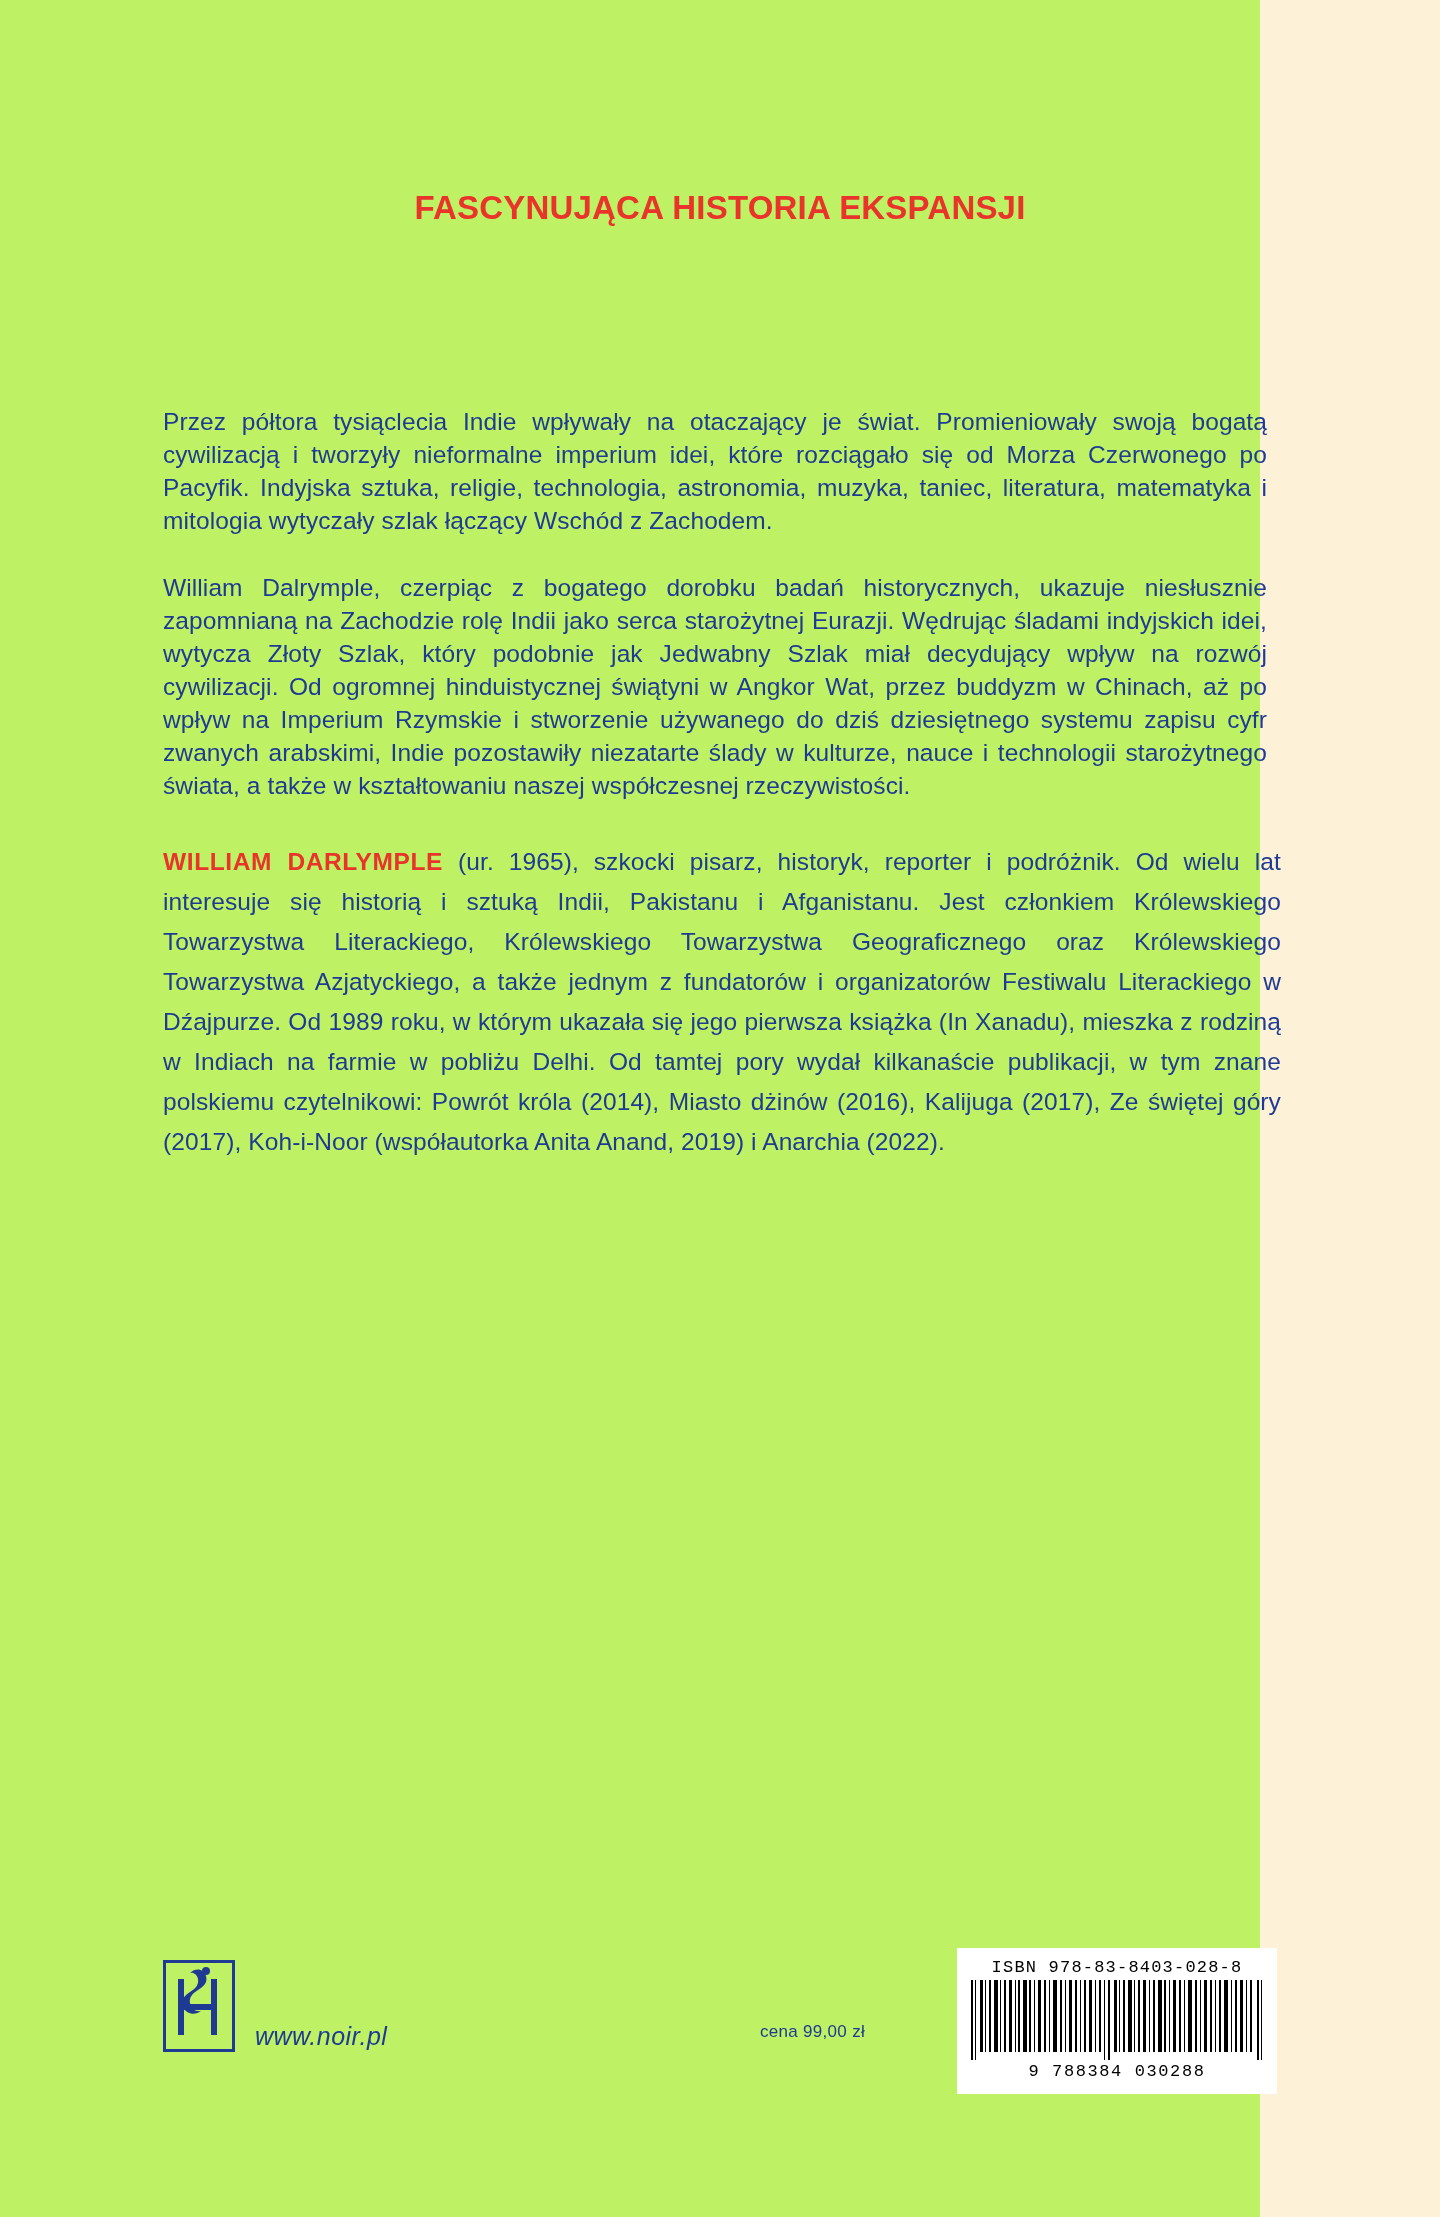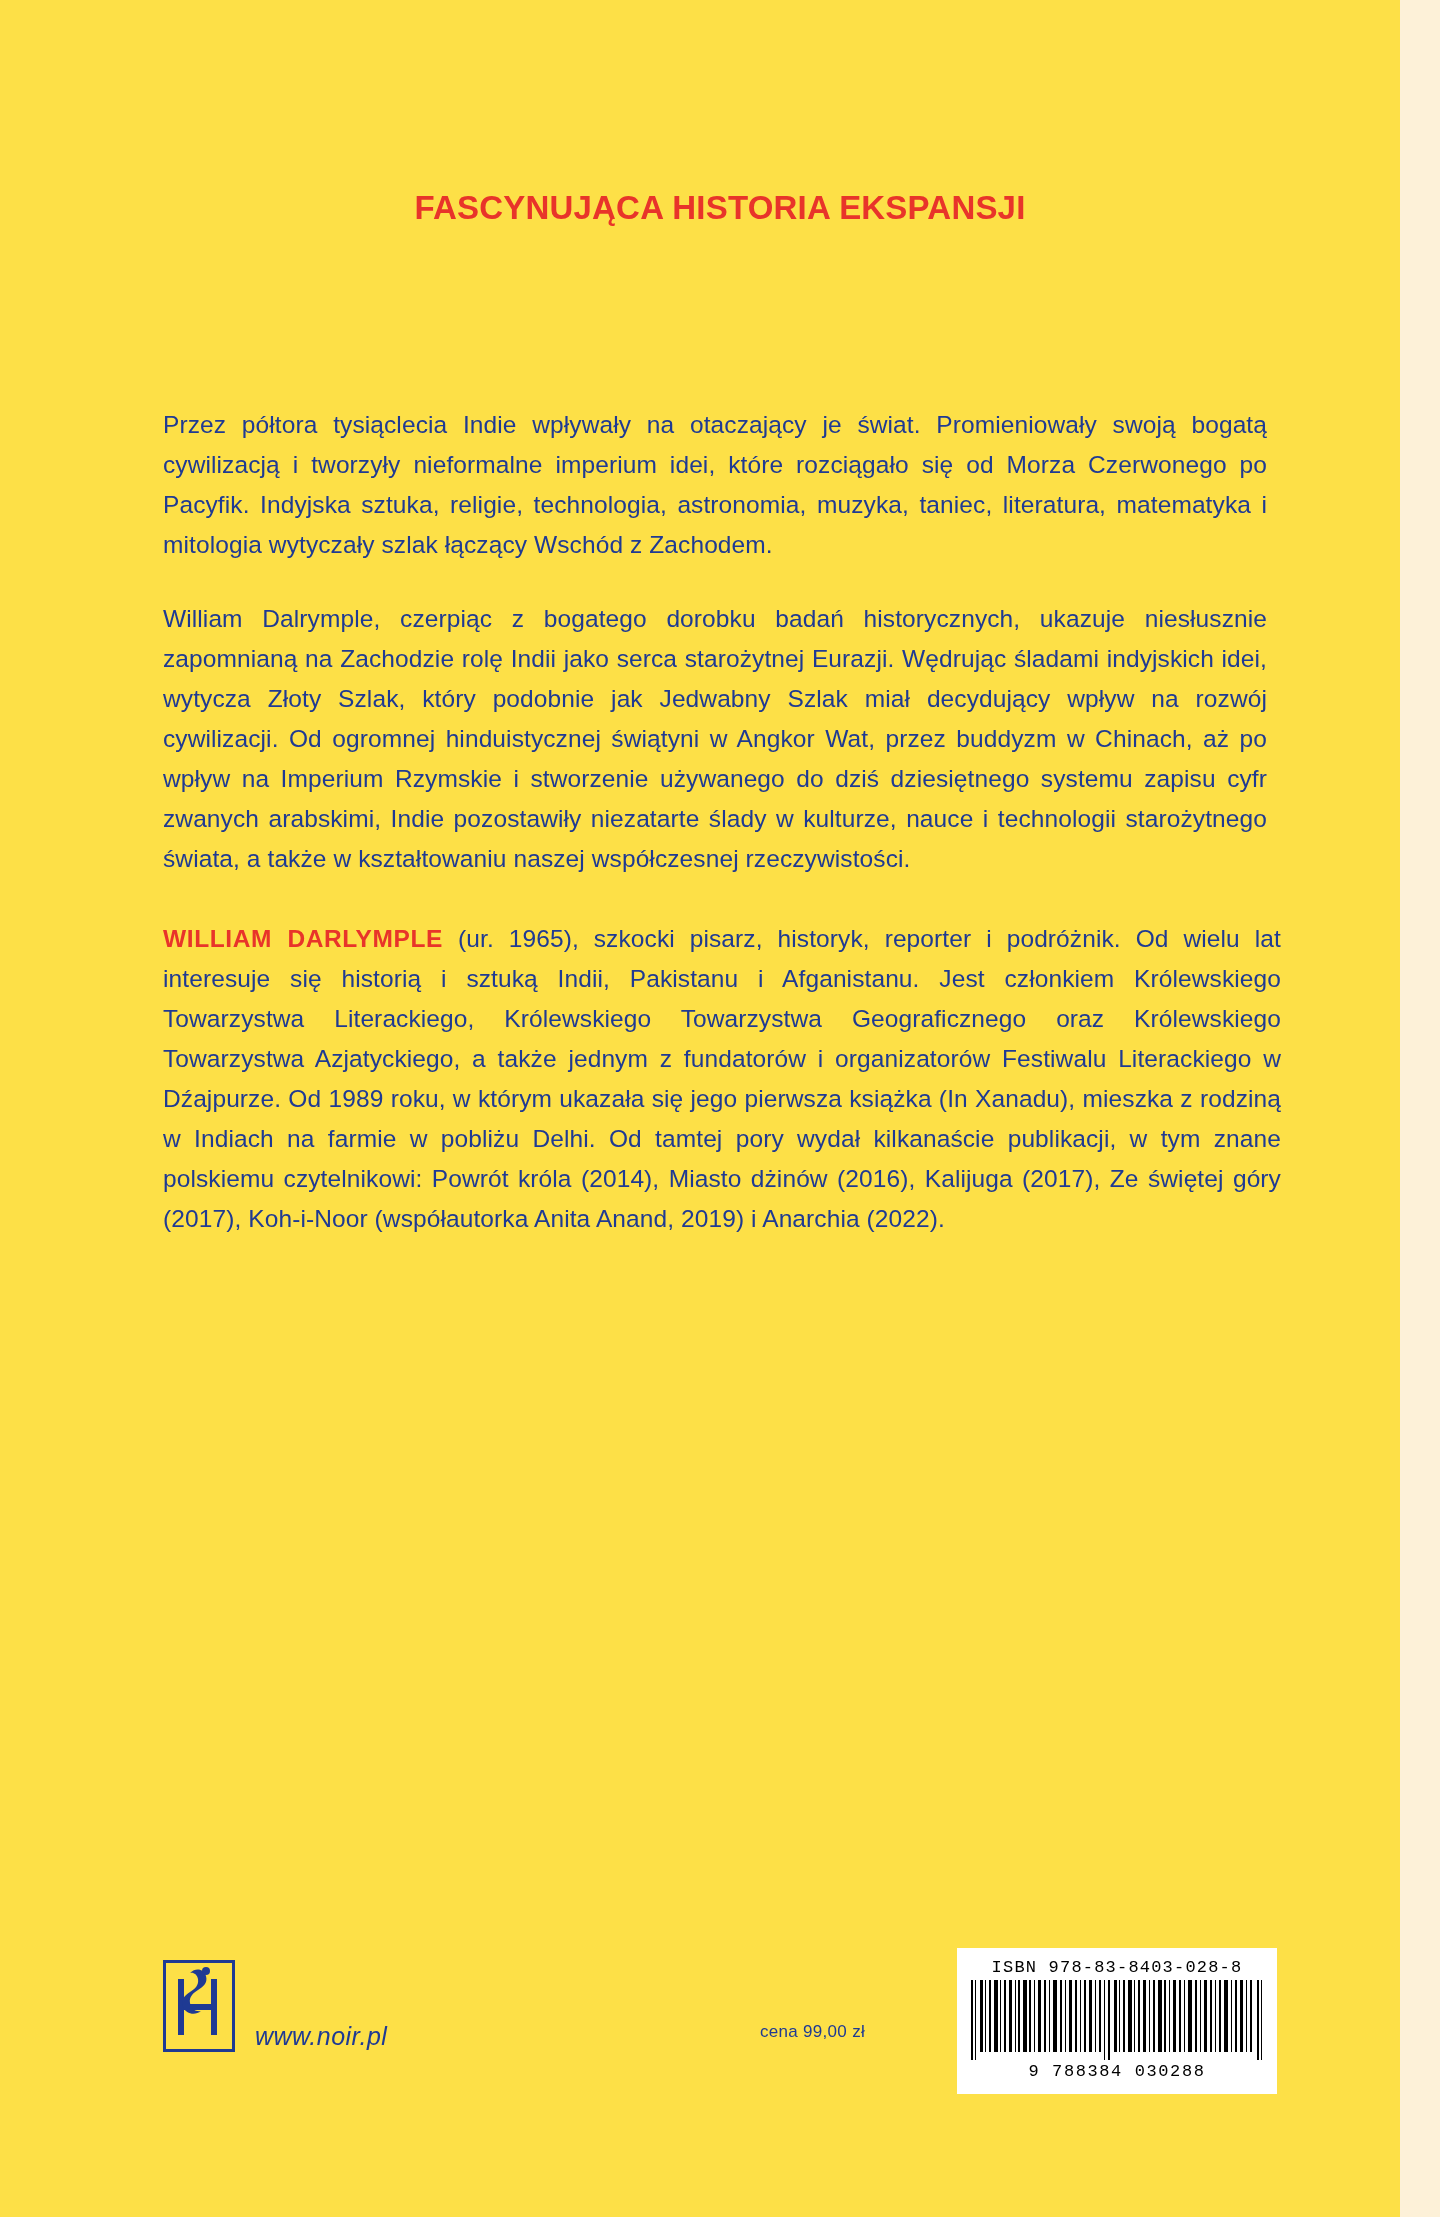--- a/index.html
+++ b/index.html
@@ -10,23 +10,23 @@
     width: 1440px;
     height: 2217px;
     background: #fdf1d8;
     font-family: "Liberation Sans", sans-serif;
     color: #1f3a93;
     overflow: hidden;
   }
 
   .page {
     position: relative;
-    width: 1400px;
+    width: 1260px;
     height: 2217px;
-    background: #fde047;
+    background: #bef264;
     box-sizing: border-box;
   }
 
   
   .headline {
     position: absolute;
     top: 185px;
     left: 0;
     width: 1440px;
     text-align: center;
@@ -45,21 +45,21 @@
   .content {
     position: absolute;
     left: 163px;
     top: 405px;
     width: 1118px;
     color: #1f3a93;
   }
 
   .para {
     font-size: 24.5px;
-    line-height: 40px;
+    line-height: 33px;
     margin: 0 14px 34px 0;
     text-align: justify;
     text-justify: inter-word;
     letter-spacing: 0.1px;
   }
   .para:last-child { margin-bottom: 0; }
 
   .bio {
     font-size: 24.5px;
     line-height: 40px;

